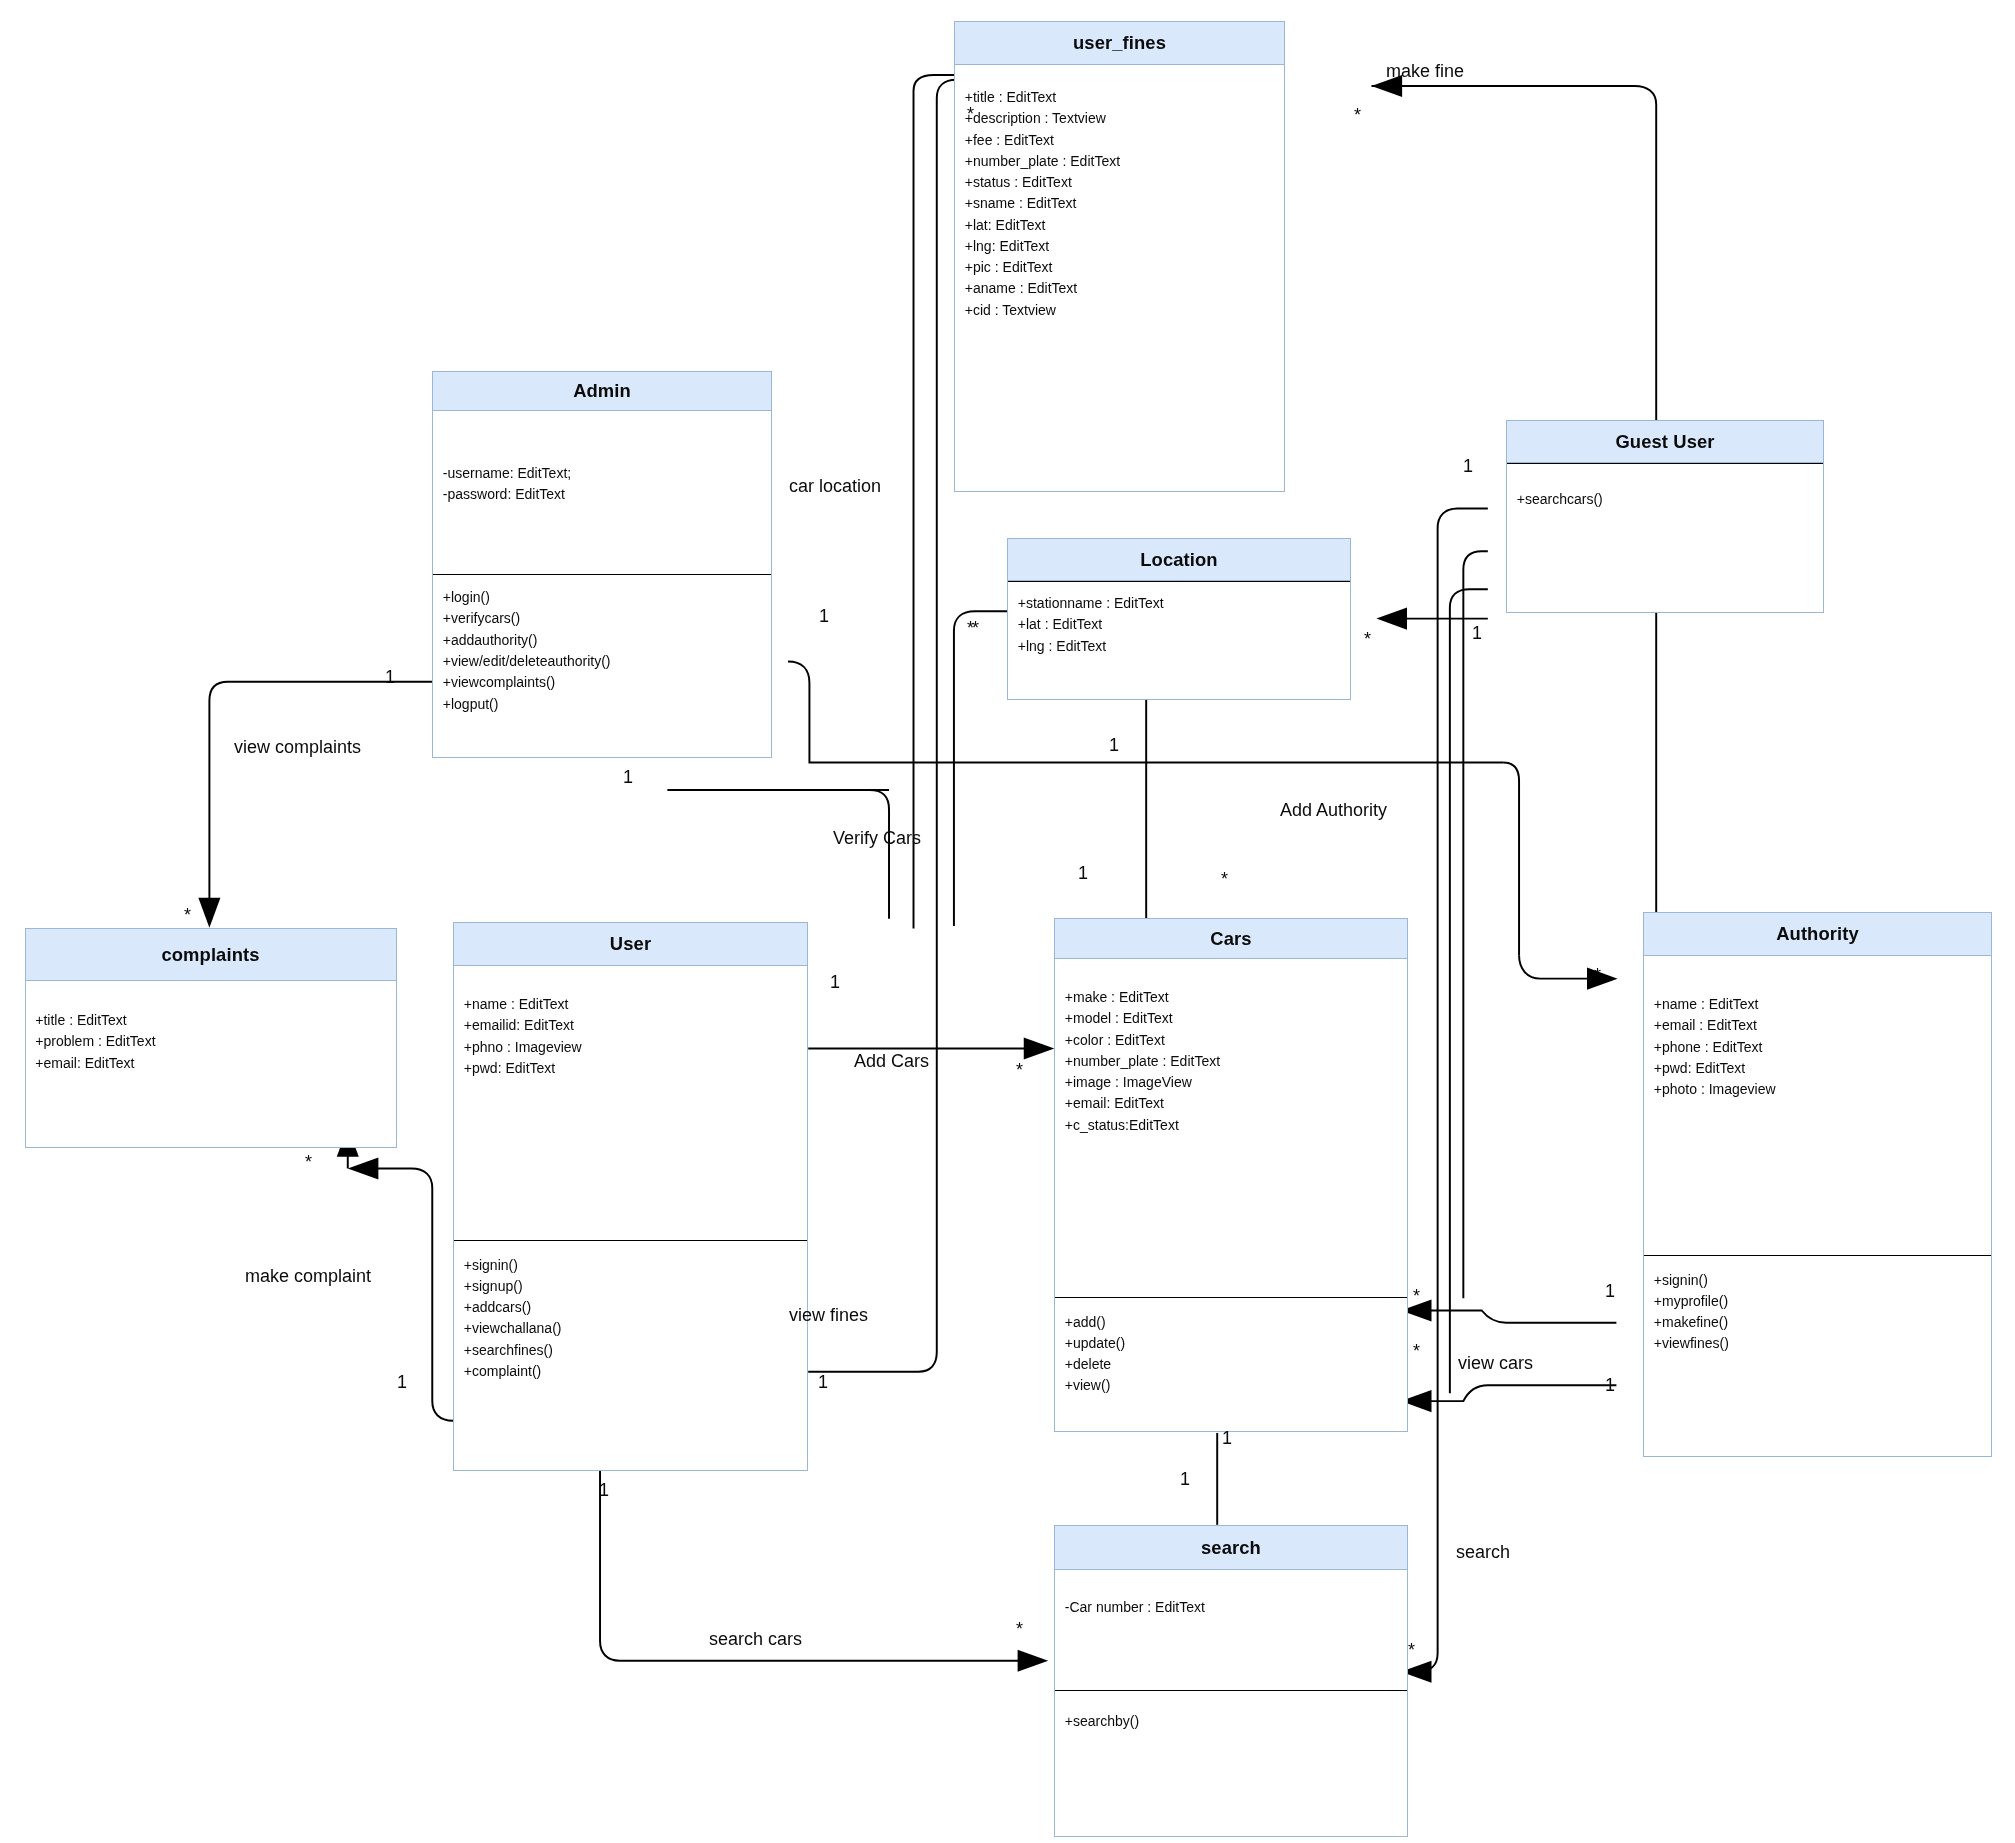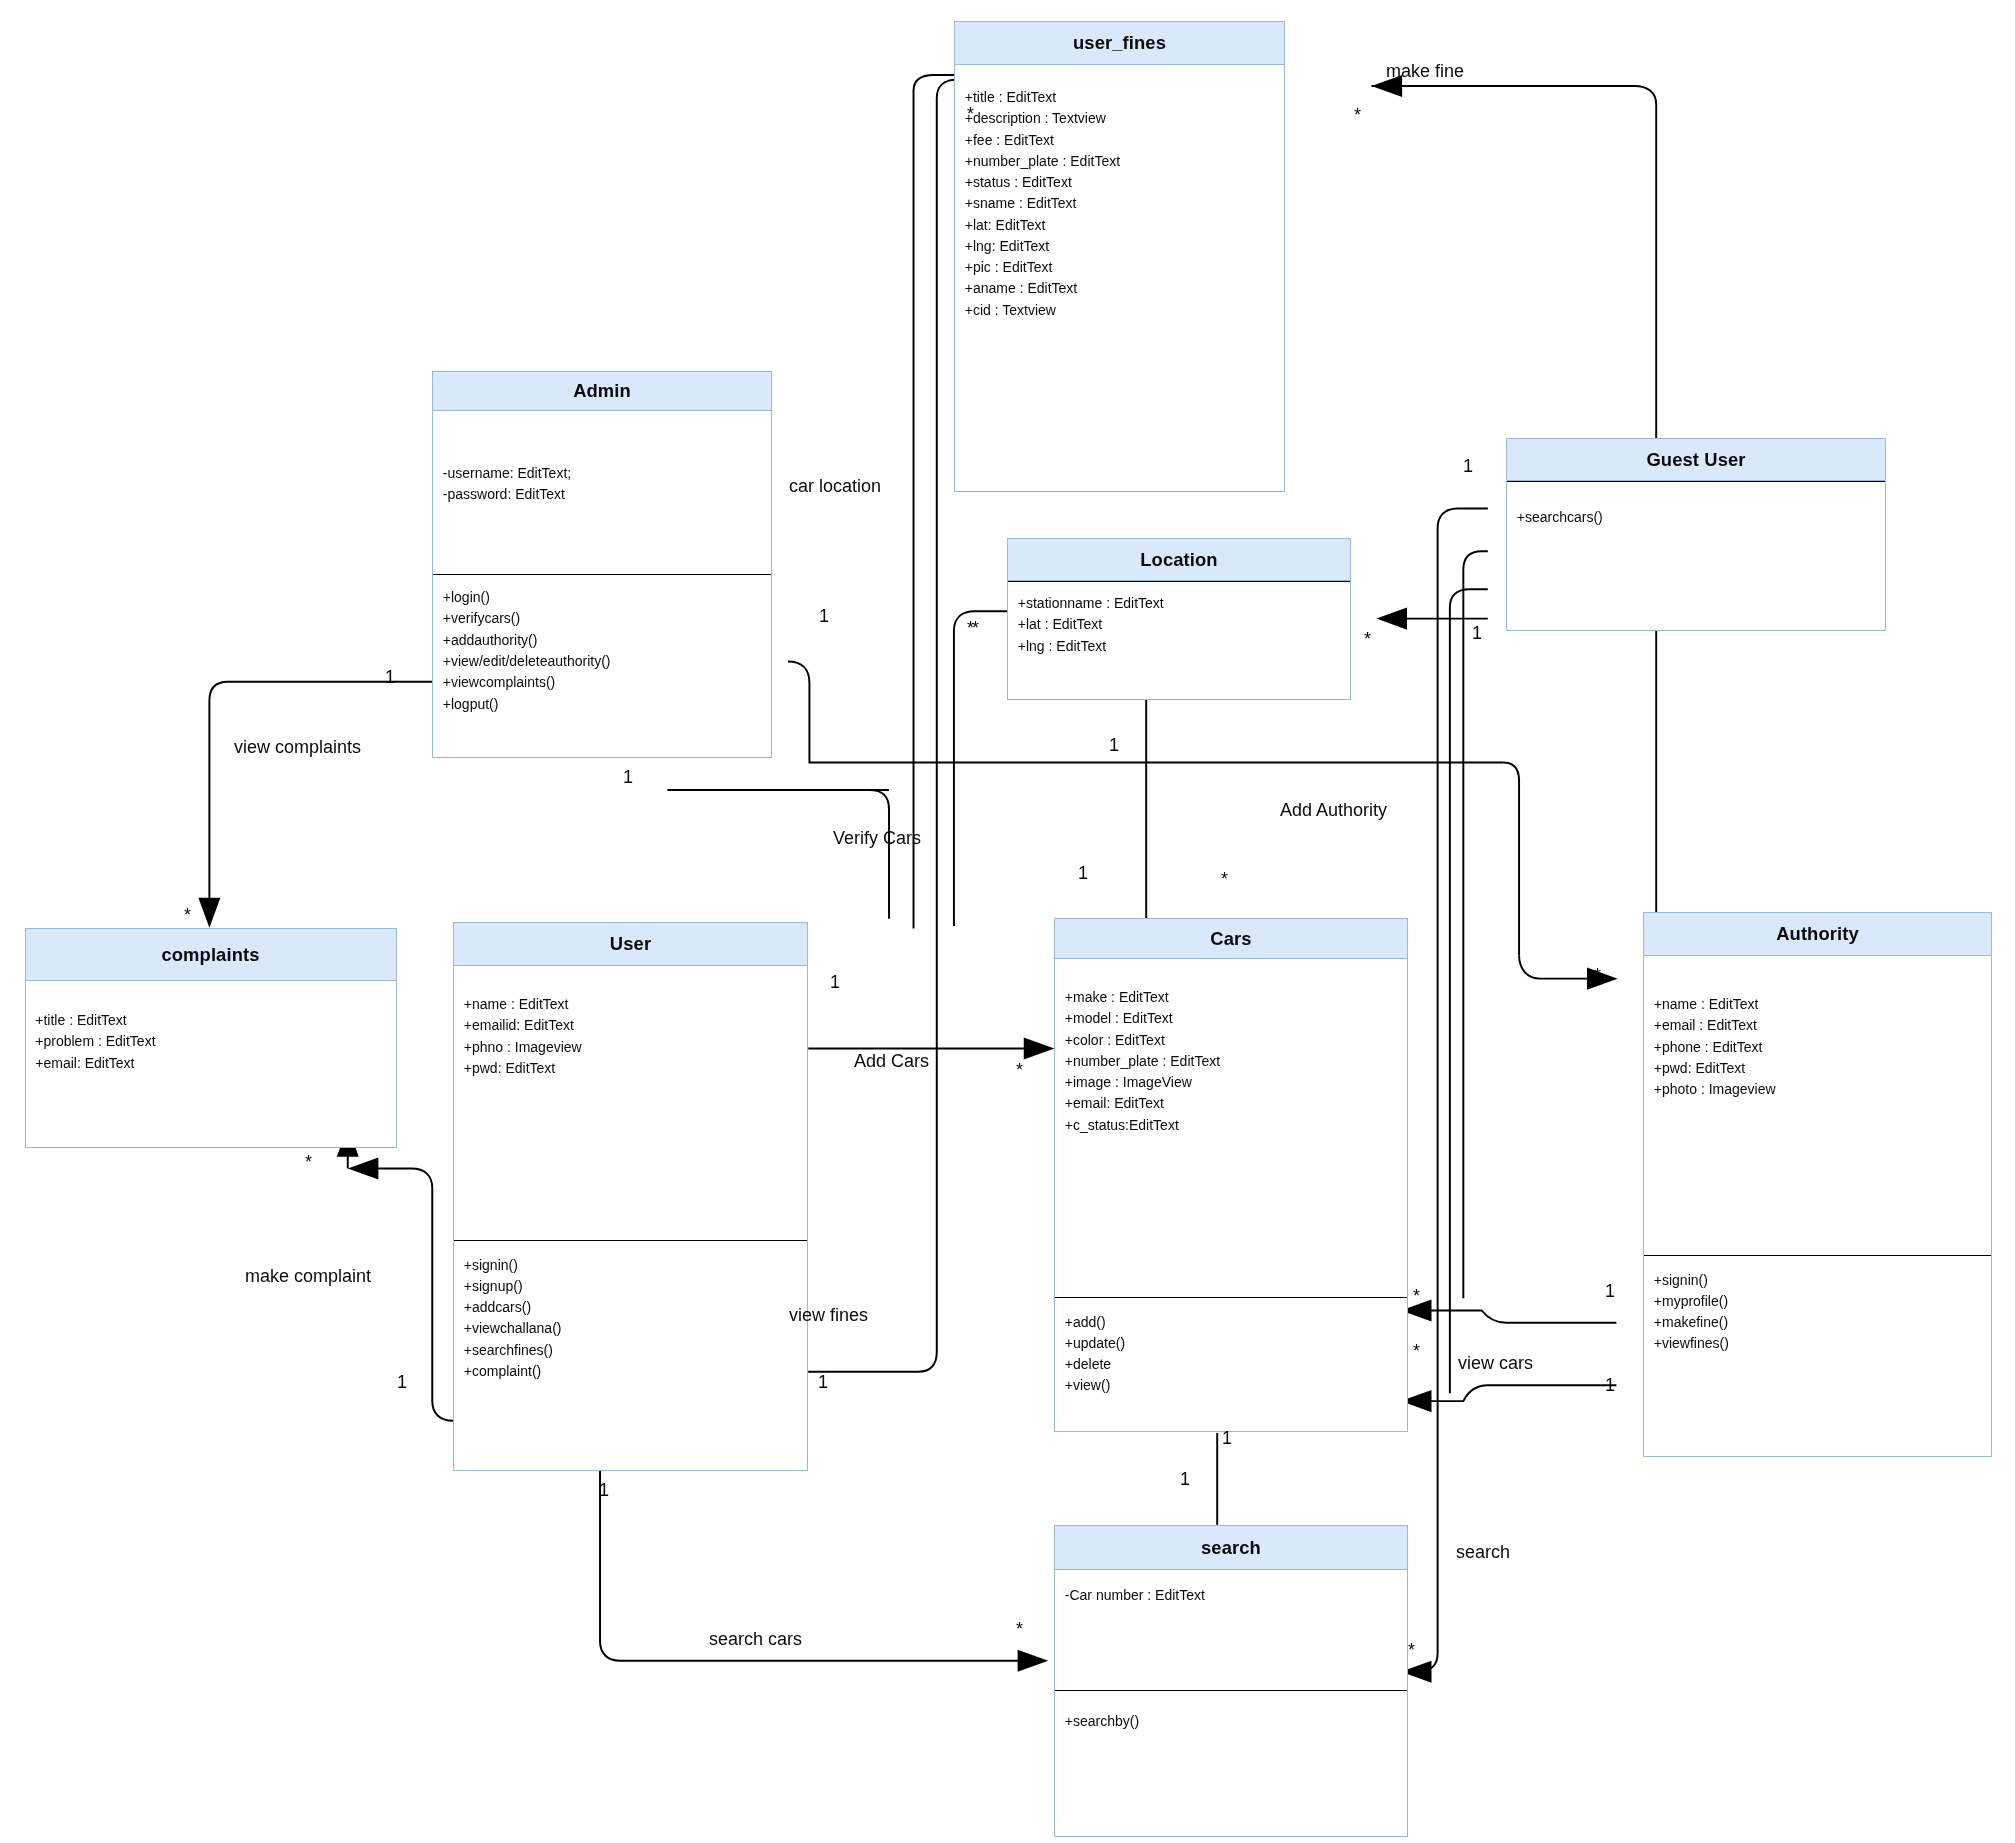--- a/index.html
+++ b/index.html
@@ -153,21 +153,21 @@
   <div class="uml-class" style="left:1007px;top:538px;width:344px;height:162px;">
     <div class="uml-header" style="height:42px;">Location</div>
     <div class="uml-sep"></div>
     <div class="uml-compart" style="padding-top:11px;">
       <div class="row">+stationname : EditText</div>
       <div class="row">+lat : EditText</div>
       <div class="row">+lng : EditText</div>
     </div>
   </div>
 
-  <div class="uml-class" style="left:1506px;top:438px;width:380px;height:193px;">
+  <div class="uml-class" style="left:1506px;top:420px;width:318px;height:193px;">
     <div class="uml-header" style="height:42px;">Guest User</div>
     <div class="uml-sep"></div>
     <div class="uml-compart" style="padding-top:24.5px;">
       <div class="row">+searchcars()</div>
     </div>
   </div>
 
   <div class="uml-class" style="left:24.5px;top:928px;width:372px;height:220px;">
     <div class="uml-header" style="height:52px;">complaints</div>
     <div class="uml-compart" style="padding-top:29px;">
@@ -229,21 +229,21 @@
     <div class="uml-compart" style="padding-top:13.5px;">
       <div class="row">+signin()</div>
       <div class="row">+myprofile()</div>
       <div class="row">+makefine()</div>
       <div class="row">+viewfines()</div>
     </div>
   </div>
 
   <div class="uml-class" style="left:1054px;top:1525px;width:354px;height:312px;">
     <div class="uml-header" style="height:44px;">search</div>
-    <div class="uml-compart" style="height:120px;padding-top:15px;">
+    <div class="uml-compart" style="height:120px;padding-top:27px;">
       <div class="row">-Car number : EditText</div>
     </div>
     <div class="uml-sep"></div>
     <div class="uml-compart" style="padding-top:19.6px;">
       <div class="row">+searchby()</div>
     </div>
   </div>
 
   <div class="edge-label" style="left:1386px;top:61px;">make fine</div>
   <div class="edge-label" style="left:789px;top:476px;">car location</div>

